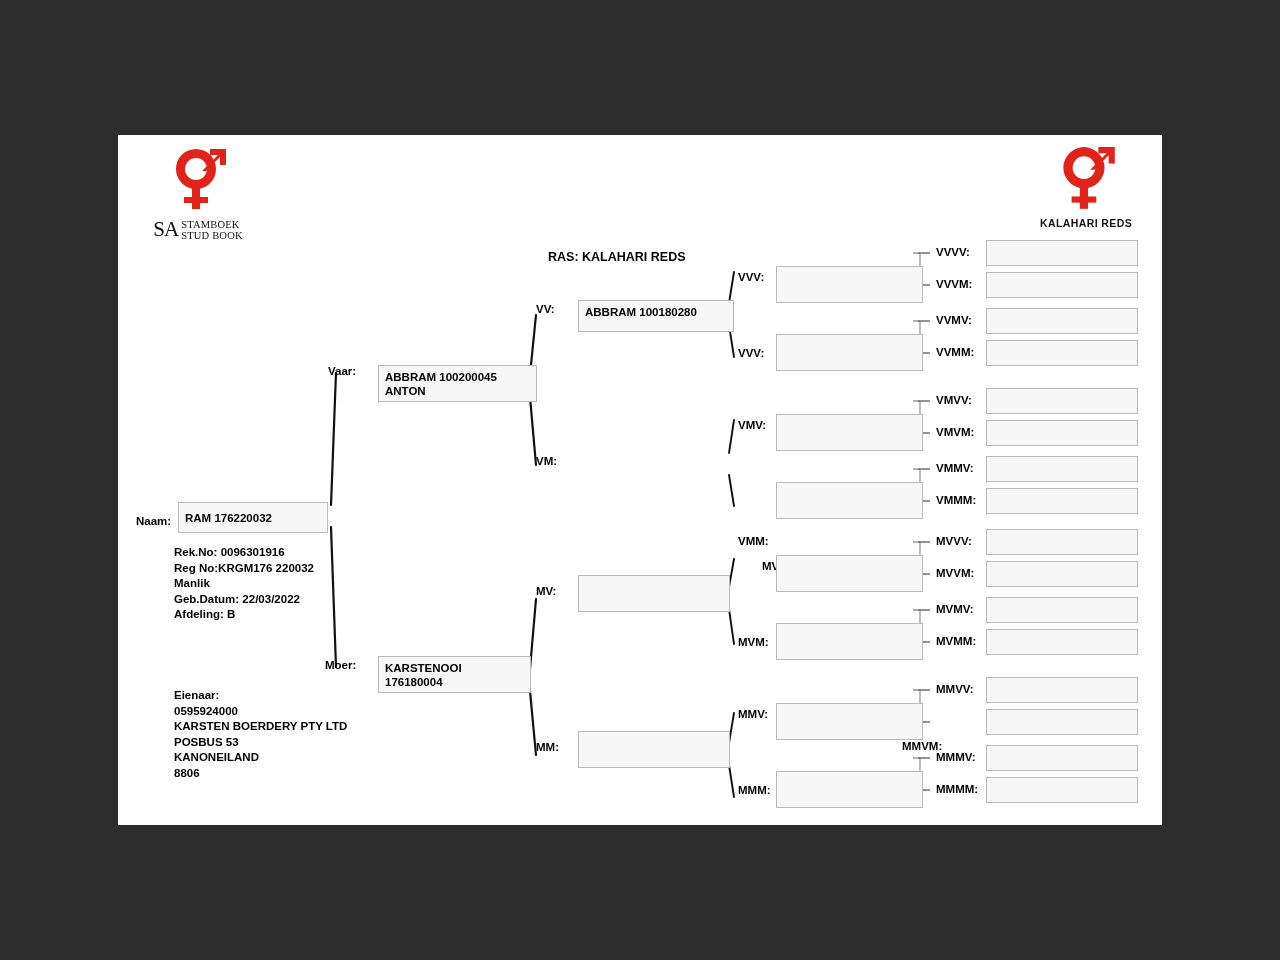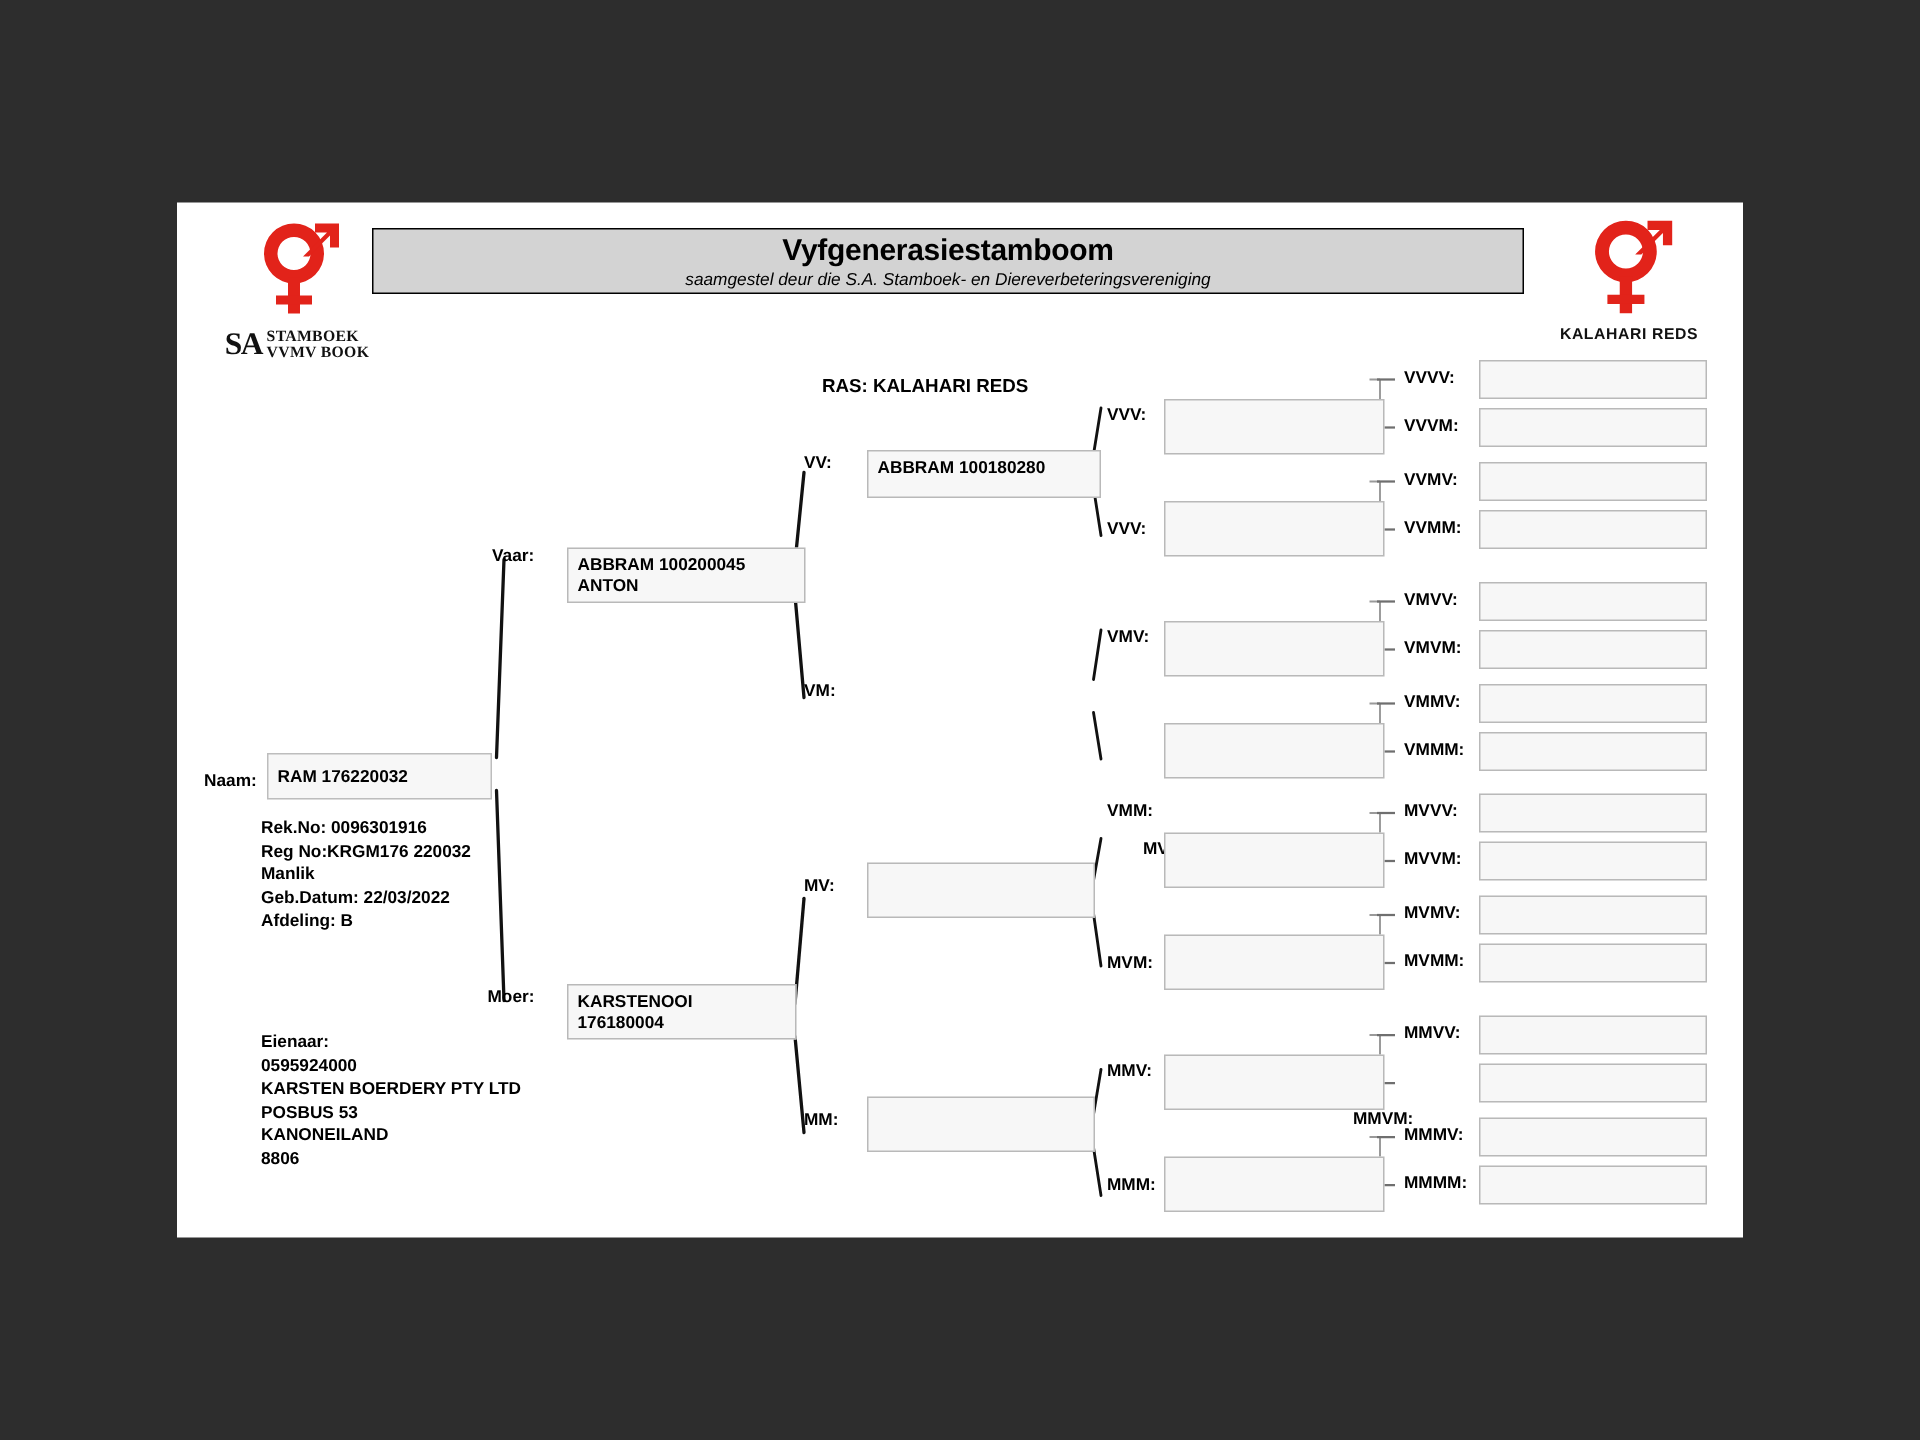--- a/index.html
+++ b/index.html
@@ -15,21 +15,20 @@
     left: 118px; top: 135px;
     width: 1044px; height: 690px;
     background: #ffffff;
   }
 
   
   .logo-left {
     position: absolute; left: 20px; top: 10px;
     width: 120px; height: 105px;
     text-align: center;
-    font-weight: bold;
   }
   .logo-right {
     position: absolute; left: 908px; top: 8px;
     width: 120px; height: 105px;
     text-align: center;
   }
   .mark-svg { display: block; margin: 0 auto; }
   .sa-word {
     margin-top: 2px;
     display: flex; align-items: center; justify-content: center;
@@ -169,41 +168,37 @@
         <path d="M30 4 A20 20 0 1 0 30 44 A20 20 0 1 0 30 4 Z M30 13 A11 11 0 1 1 30 35 A11 11 0 1 1 30 13 Z"></path>
         <path d="M36 26 L52 10 L44 10 L44 4 L60 4 L60 20 L54 20 L54 12 L40 26 Z"></path>
         <rect x="26" y="40" width="8" height="24"></rect>
         <rect x="18" y="52" width="24" height="6"></rect>
       </g>
     </svg>
     <div class="sa-word">
       <span class="sa-big">SA</span>
       <span class="sa-small">
         <span style="display:block">STAMBOEK</span>
-        <span style="display:block">VVMV BOOK</span>
+        <span style="display:block">STUD BOOK</span>
       </span>
     </div>
   </div>
 
   <div class="logo-right">
     <svg class="mark-svg" width="66" height="72" viewBox="0 0 64 70" xmlns="http://www.w3.org/2000/svg">
       <g fill="#e2231a">
         <path d="M30 4 A20 20 0 1 0 30 44 A20 20 0 1 0 30 4 Z M30 13 A11 11 0 1 1 30 35 A11 11 0 1 1 30 13 Z"></path>
         <path d="M36 26 L52 10 L44 10 L44 4 L60 4 L60 20 L54 20 L54 12 L40 26 Z"></path>
         <rect x="26" y="40" width="8" height="24"></rect>
         <rect x="18" y="52" width="24" height="6"></rect>
       </g>
     </svg>
     <div class="kr-word">KALAHARI REDS</div>
   </div>
 
-  <div class="title-box">
-    <div class="title-main">Vyfgenerasiestamboom</div>
-    <div class="title-sub">saamgestel deur die S.A. Stamboek- en Diereverbeteringsvereniging</div>
-  </div>
 
   <div class="ras">RAS: KALAHARI REDS</div>
 
   <div class="lab" style="left:18px; top:380px;">Naam:</div>
   <div class="box root" style="left:60px; top:367px; width:150px; height:31px;">RAM 176220032</div>
   <div class="info" style="left:56px; top:410px;">Rek.No: 0096301916
 Reg No:KRGM176 220032
 Manlik
 Geb.Datum: 22/03/2022
 Afdeling: B</div>

